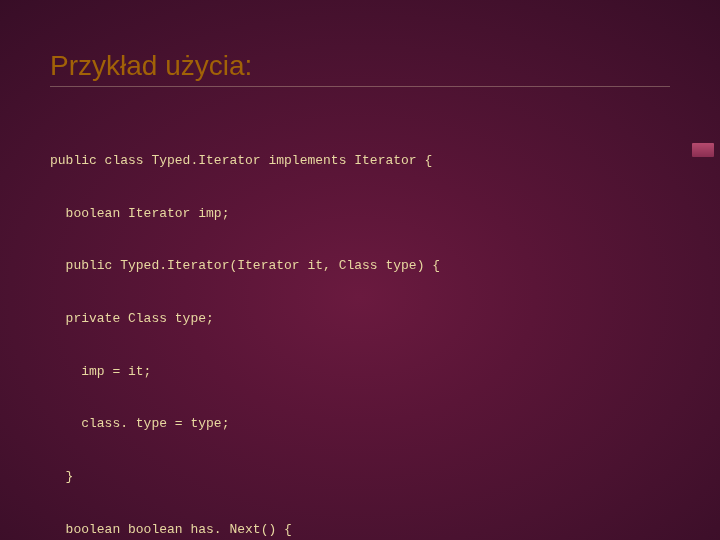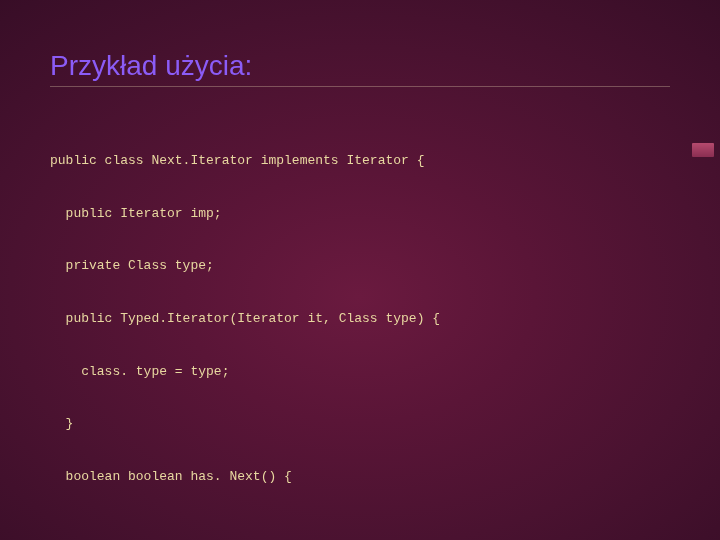--- a/index.html
+++ b/index.html
@@ -12,21 +12,21 @@
   body {
     background: radial-gradient(ellipse 700px 500px at 50% 55%, #6a1a3f 0%, #5a1537 25%, #4a1230 50%, #3a0e28 75%, #2a0a1e 100%);
     font-family: Arial, sans-serif;
     position: relative;
   }
   .slide {
     padding: 50px 50px 20px 50px;
   }
   .title {
     font-size: 28px;
-    color: #8b5cf6;
+    color: #a16207;
     font-weight: normal;
     margin: 0 0 4px 0;
   }
   .title-underline {
     height: 1px;
     background: rgba(245, 232, 190, 0.3);
     margin-bottom: 30px;
   }
   .code-block {
     font-family: "Courier New", Courier, monospace;
@@ -45,24 +45,25 @@
     border-radius: 1px;
   }
 </style>
 </head>
 <body>
 
 <div class="slide">
   <h1 class="title">Przykład użycia:</h1>
   <div class="title-underline"></div>
   <div class="code-block">
-    <div>public class Next.Iterator implements Iterator {</div>
-    <div>  public Iterator imp;</div>
+    <div>public class Typed.Iterator implements Iterator {</div>
+    <div>  boolean Iterator imp;</div>
+    <div>  public Typed.Iterator(Iterator it, Class type) {</div>
     <div>  private Class type;</div>
-    <div>  public Typed.Iterator(Iterator it, Class type) {</div>
+    <div>    imp = it;</div>
     <div>    class. type = type;</div>
     <div>  }</div>
     <div>  boolean boolean has. Next() {</div>
     
     
     
     
     
     
     

